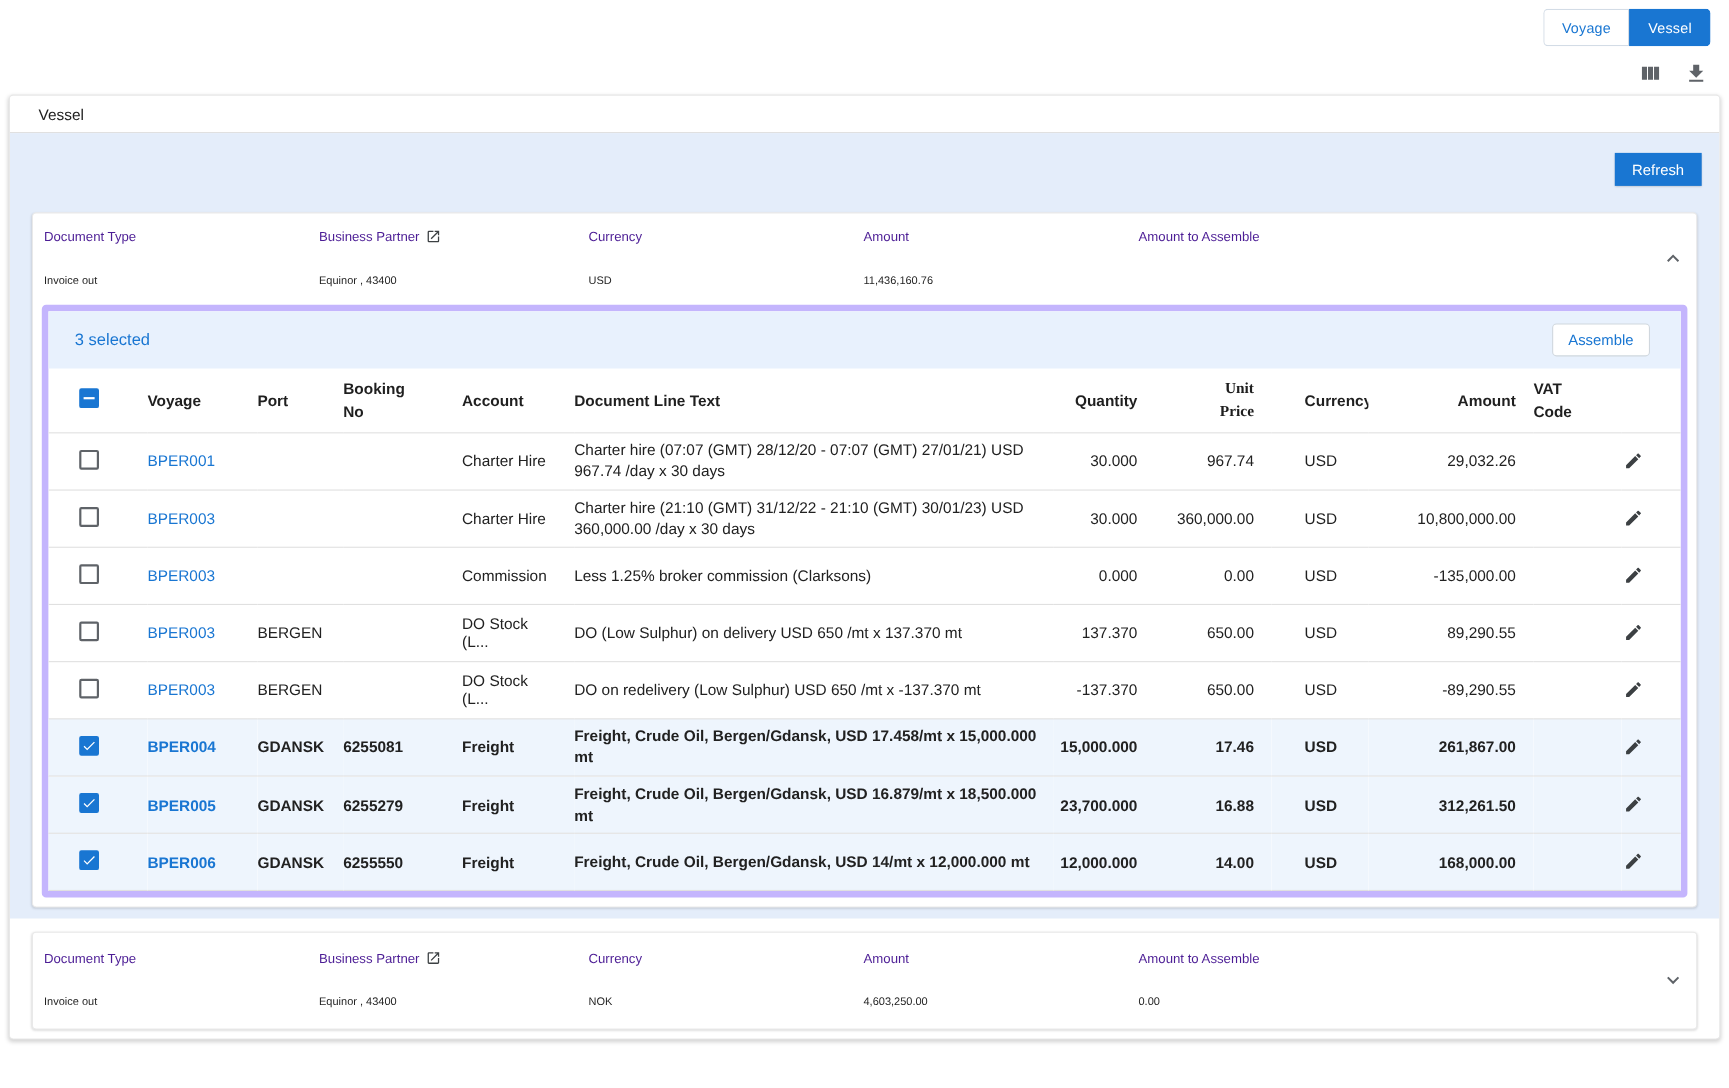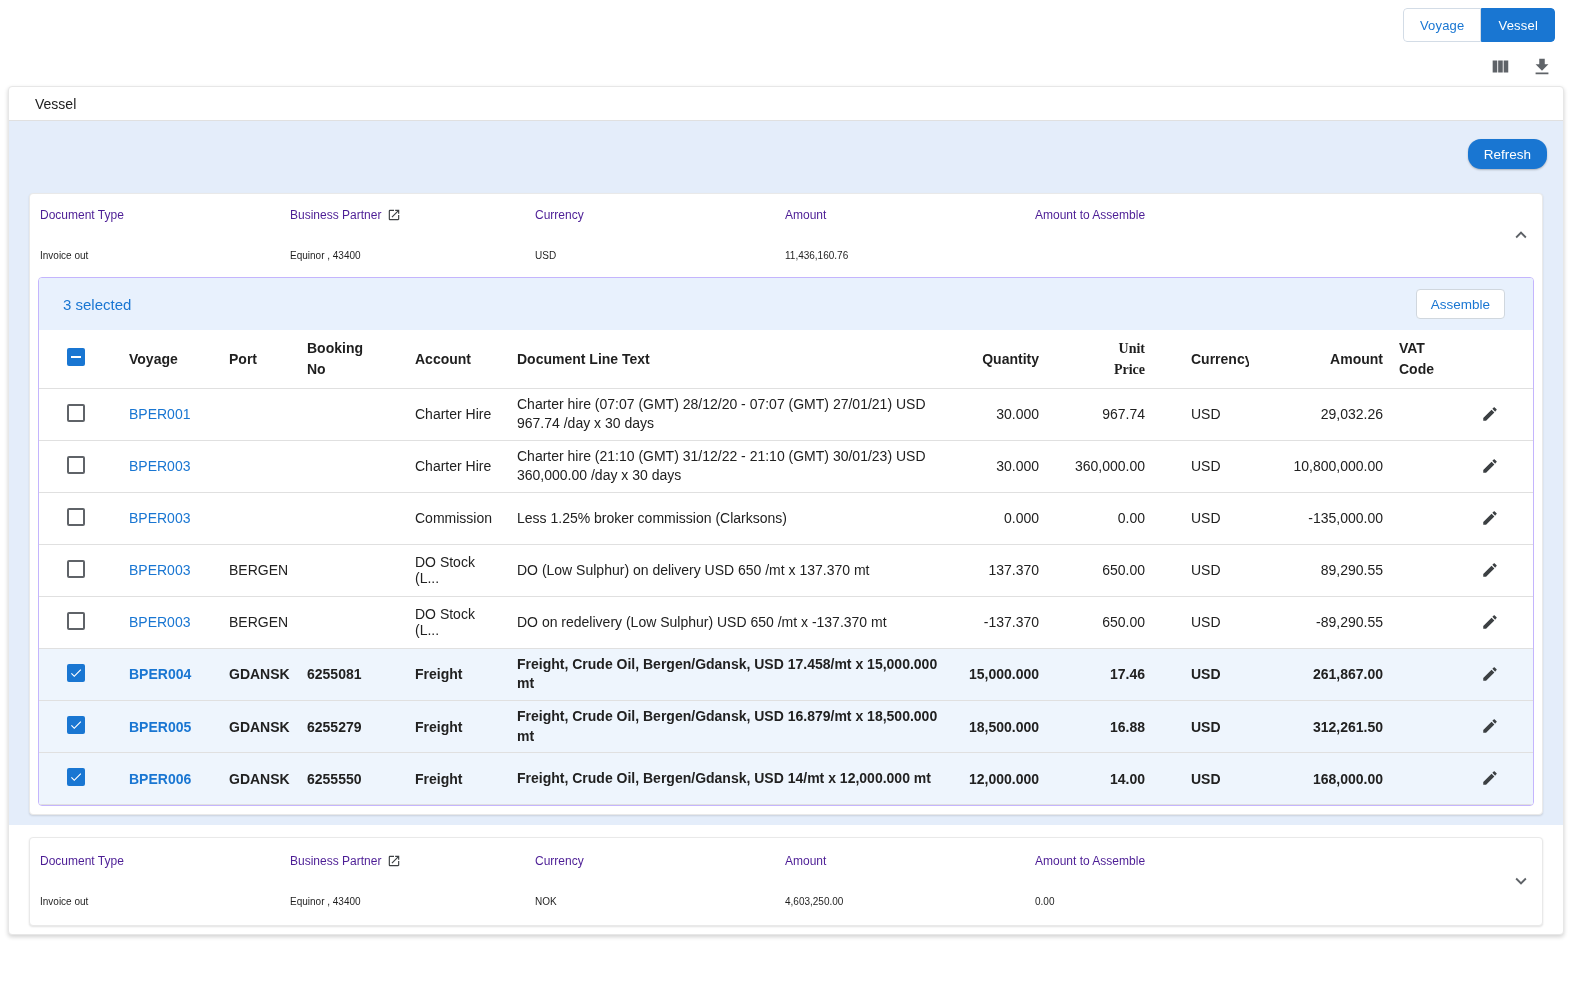--- a/index.html
+++ b/index.html
@@ -41,40 +41,40 @@
     padding:0 14px 0 16px;cursor:pointer;
   }
   .vessel-row .vessel-name{font-size:14px;}
   .vessel-row .chev{margin-left:auto;}
   .chev{background:none;border:none;padding:0;cursor:pointer;color:#5f6368;line-height:0;}
   .chev svg{width:22px;height:22px;fill:currentColor;}
   
   .expanded{background:var(--expanded-bg);padding:0 0 10px 0;}
   .refresh-row{display:flex;justify-content:flex-end;padding:18px 16px 24px 16px;}
   .btn-primary{
-    background:var(--accent);color:#fff;border:none;border-radius:13px;height:30px;
+    background:var(--accent);color:#fff;border:none;border-radius:0;height:30px;
     padding:0 16px;font-size:13.5px;font-family:inherit;cursor:pointer;
     box-shadow:0 1px 2px rgba(0,0,0,.25);
   }
   
   .card{
     background:#fff;border-radius:4px;margin:0 20px;border:1px solid #e9e9e9;
     box-shadow:0 1px 2px rgba(0,0,0,.12);
   }
   .summary{
     display:grid;grid-template-columns:250px 245px 250px 250px 1fr 40px;
     align-items:start;padding:14px 10px 16px 10px;
   }
   .field .flabel{font-size:12px;color:#4c1d95;display:flex;align-items:center;gap:6px;}
   .field .flabel .ext{line-height:0;color:#3c4043;}
   .field .flabel .ext svg{width:14px;height:14px;fill:currentColor;}
   .field .fvalue{font-size:10px;margin-top:28px;color:#1f1f1f;}
   .summary .chev{justify-self:end;align-self:center;}
   
-  .table-wrap{margin:0 8px 8px 8px;border:1px solid #c4b5fd;border-radius:4px;overflow:hidden;}
+  .table-wrap{margin:0 8px 8px 8px;border:6px solid #c4b5fd;border-radius:4px;overflow:hidden;}
   .selection-bar{
     height:52px;background:var(--selection-bar-bg);display:flex;align-items:center;
     justify-content:space-between;padding:0 28px 0 24px;
   }
   .sel-count{color:var(--accent);font-size:15px;}
   .btn-outlined{
     background:#fff;color:var(--accent);border:1px solid #d0d7de;border-radius:4px;
     height:30px;padding:0 14px;font-size:13.5px;font-family:inherit;cursor:pointer;
   }
   table.lines{width:100%;border-collapse:collapse;table-layout:fixed;}
@@ -314,21 +314,21 @@
             </tr>
             <tr class="selected">
               <td class="c-check"><span class="checkbox checked"><svg viewBox="0 0 24 24">
                       <path d="M9 16.17L4.83 12l-1.42 1.41L9 19 21 7l-1.41-1.41z"></path>
                     </svg></span></td>
               <td><a class="link">BPER005</a></td>
               <td>GDANSK</td>
               <td>6255279</td>
               <td>Freight</td>
               <td class="c-text">Freight, Crude Oil, Bergen/Gdansk, USD 16.879/mt x 18,500.000 mt</td>
-              <td class="num">18,500.000</td>
+              <td class="num">23,700.000</td>
               <td class="num">16.88</td>
               <td class="c-cur">USD</td>
               <td class="num">312,261.50</td>
               <td></td>
               <td><button class="edit-btn"><svg viewBox="0 0 24 24">
                       <path d="M3 17.25V21h3.75L17.81 9.94l-3.75-3.75L3 17.25zM20.71 7.04c.39-.39.39-1.02 0-1.41l-2.34-2.34c-.39-.39-1.02-.39-1.41 0l-1.83 1.83 3.75 3.75 1.42-1.83z"></path>
                     </svg></button></td>
             </tr>
             <tr class="selected">
               <td class="c-check"><span class="checkbox checked"><svg viewBox="0 0 24 24">

